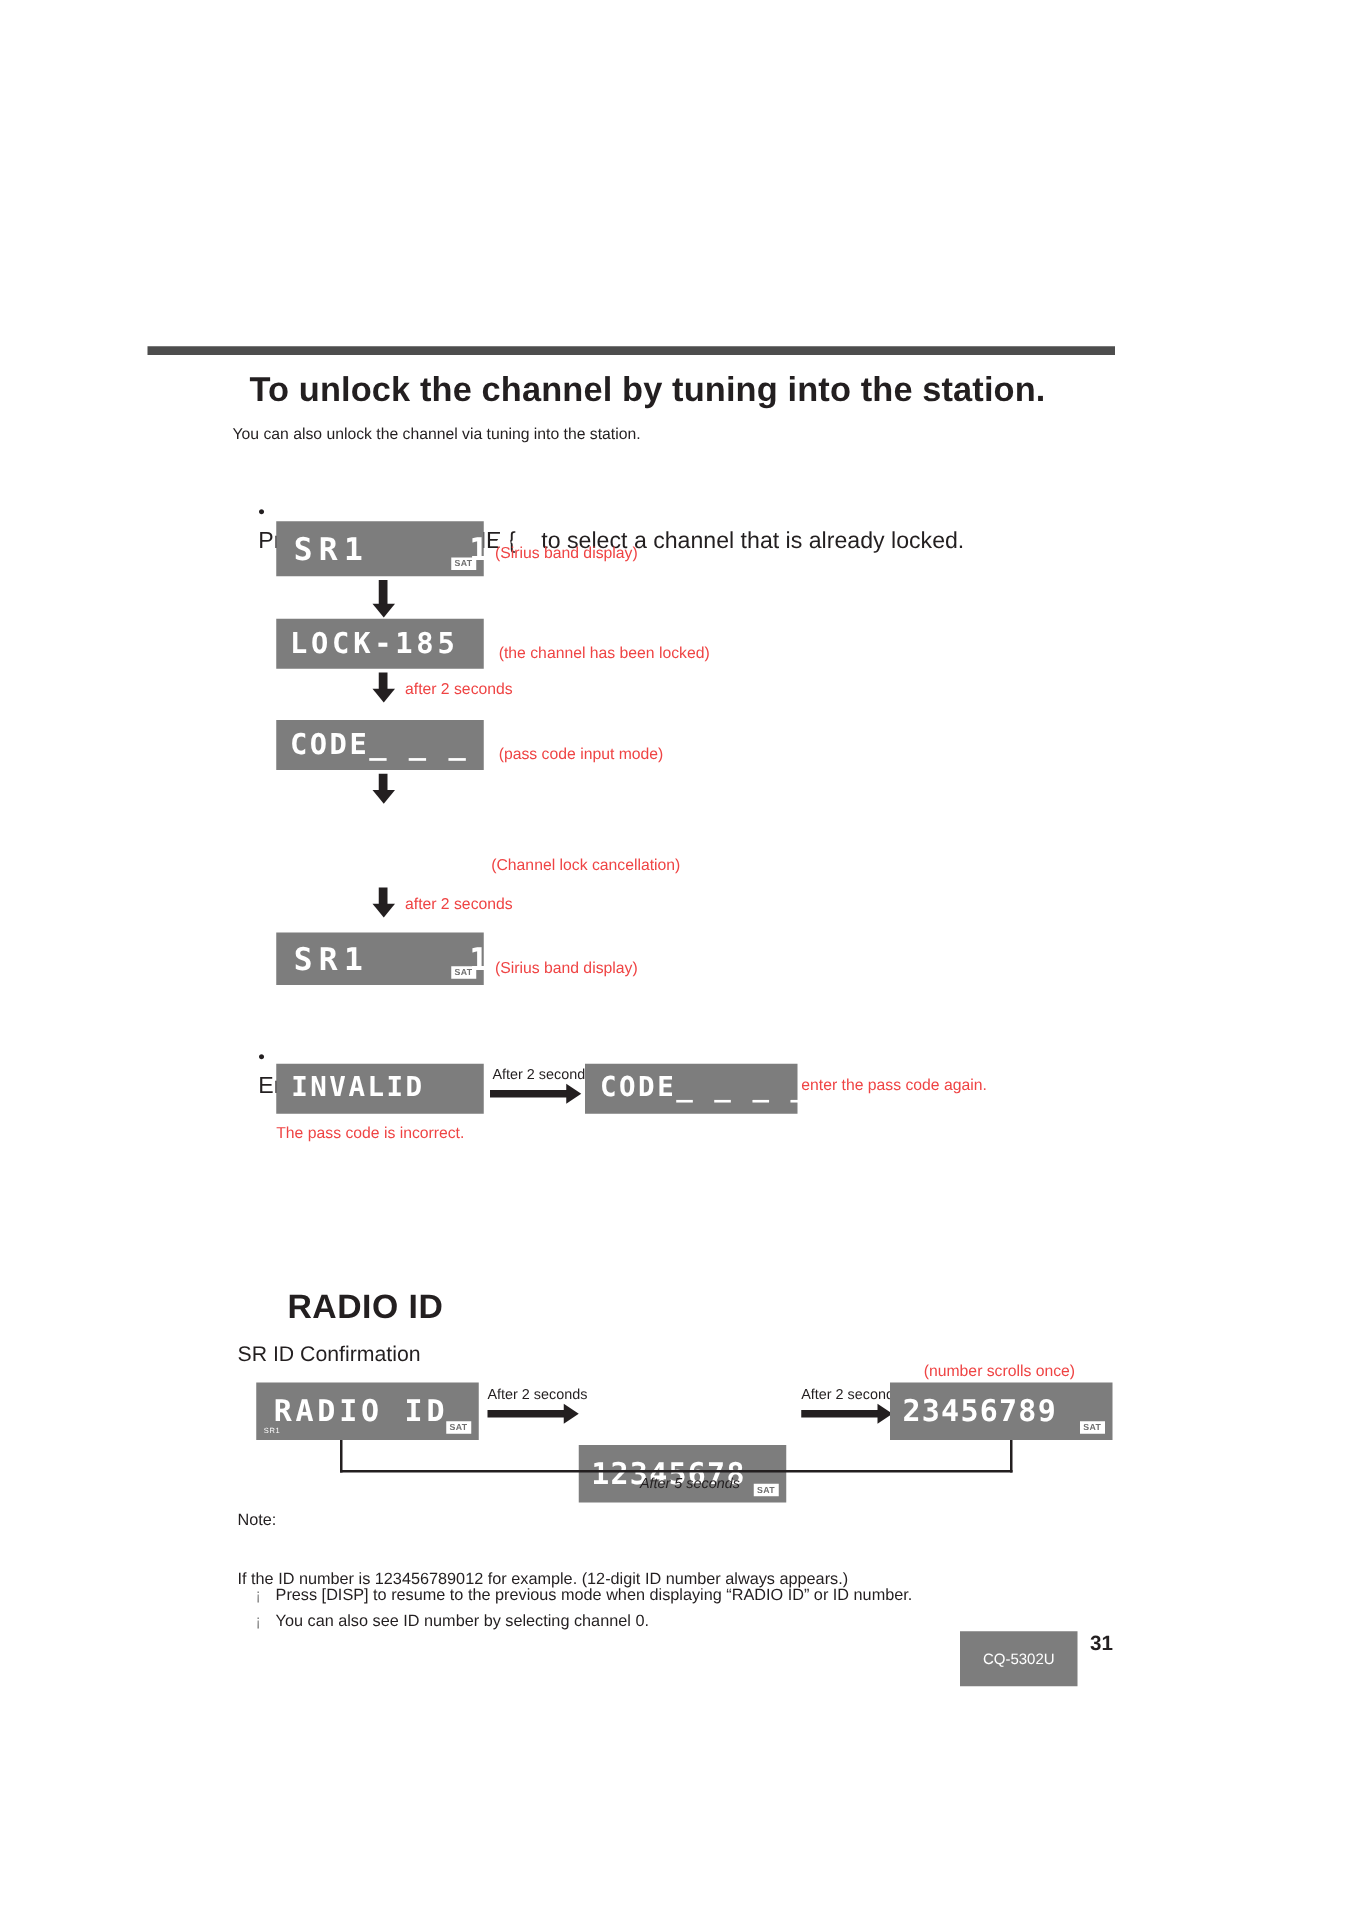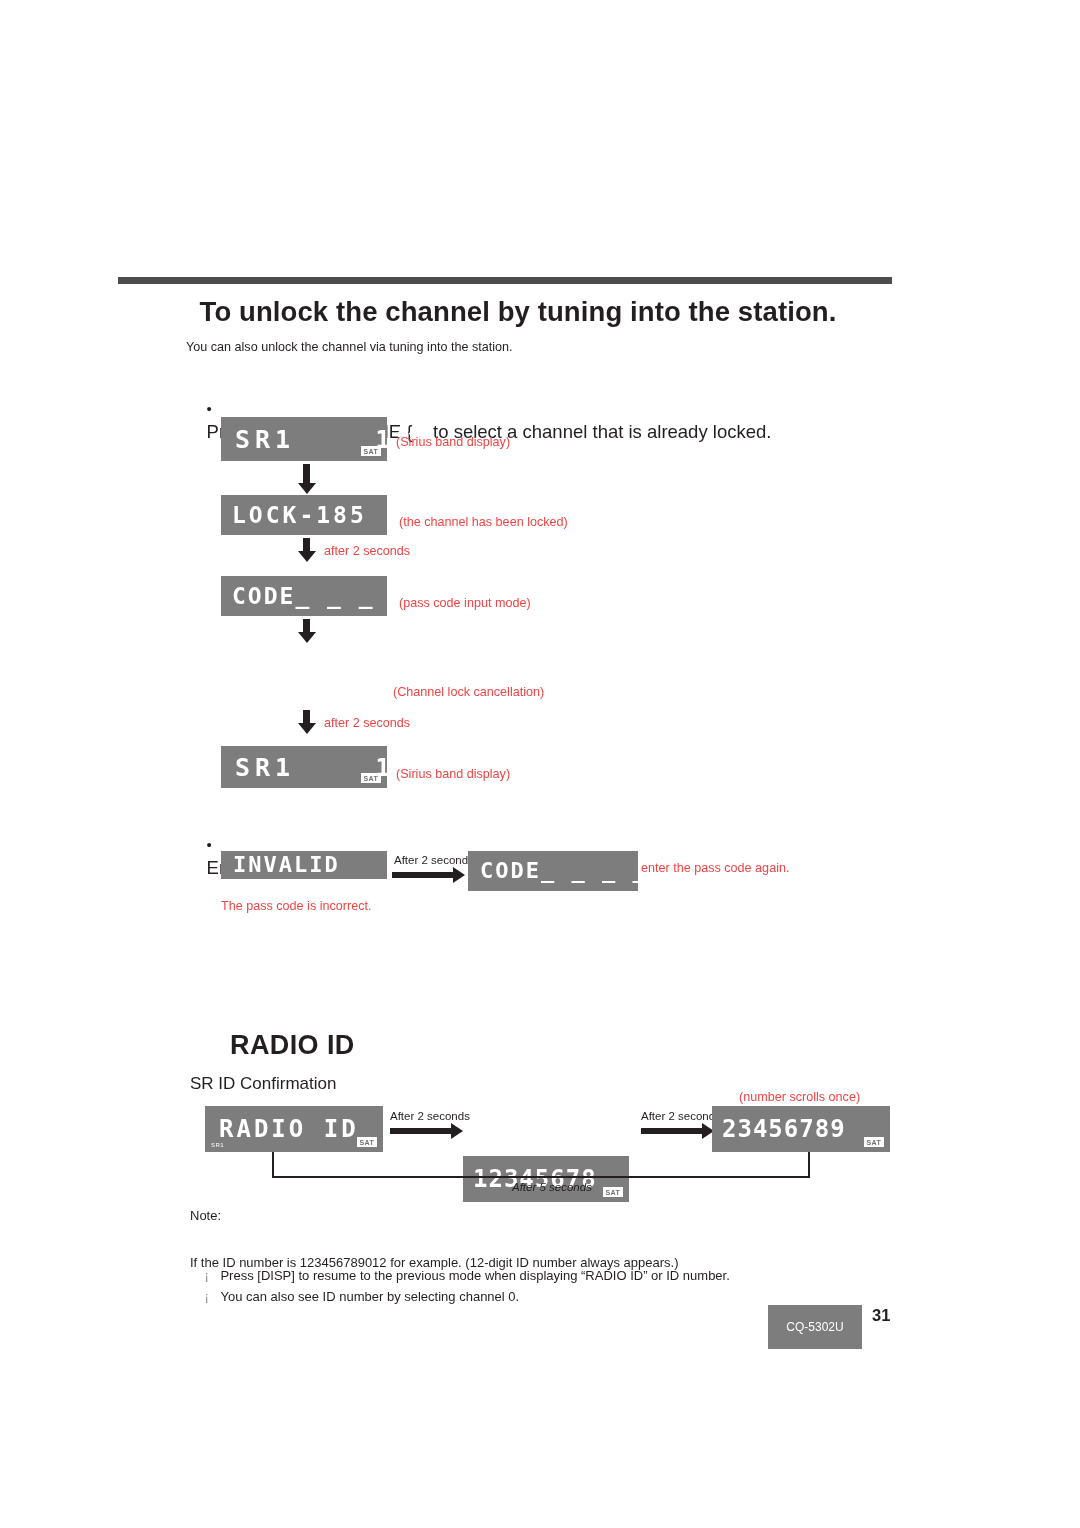--- a/index.html
+++ b/index.html
@@ -275,21 +275,21 @@
     <span class="lcd-text" style="font-size:25px;">SR1    185</span>
     <span class="sat-badge">SAT</span>
   </div>
   <div class="caption" style="left:396px; top:767px;">(Sirius band display)</div>
 
   <div class="bullet-line" style="left:186px; top:813px;">
     <span class="bullet-dot">•</span>
     <span>Error display</span>
   </div>
 
-  <div class="lcd" style="left:221px; top:851px; width:166px; height:28px; padding-left:12px;">
+  <div class="lcd" style="left:221px; top:851px; width:166px; height:40px; padding-left:12px;">
     <span class="lcd-text" style="font-size:22px; letter-spacing:2px;">INVALID</span>
   </div>
 
   <div class="caption-small" style="left:394px; top:854px;">After 2 seconds</div>
   <div class="arrow-right" style="left:392px; top:872px; width:62px;"></div>
 
   <div class="lcd" style="left:468px; top:851px; width:170px; height:40px; padding-left:12px;">
     <span class="lcd-text" style="font-size:22px; letter-spacing:2px;">CODE_ _ _ _</span>
   </div>
   <div class="caption" style="left:641px; top:861px;">enter the pass code again.</div>

